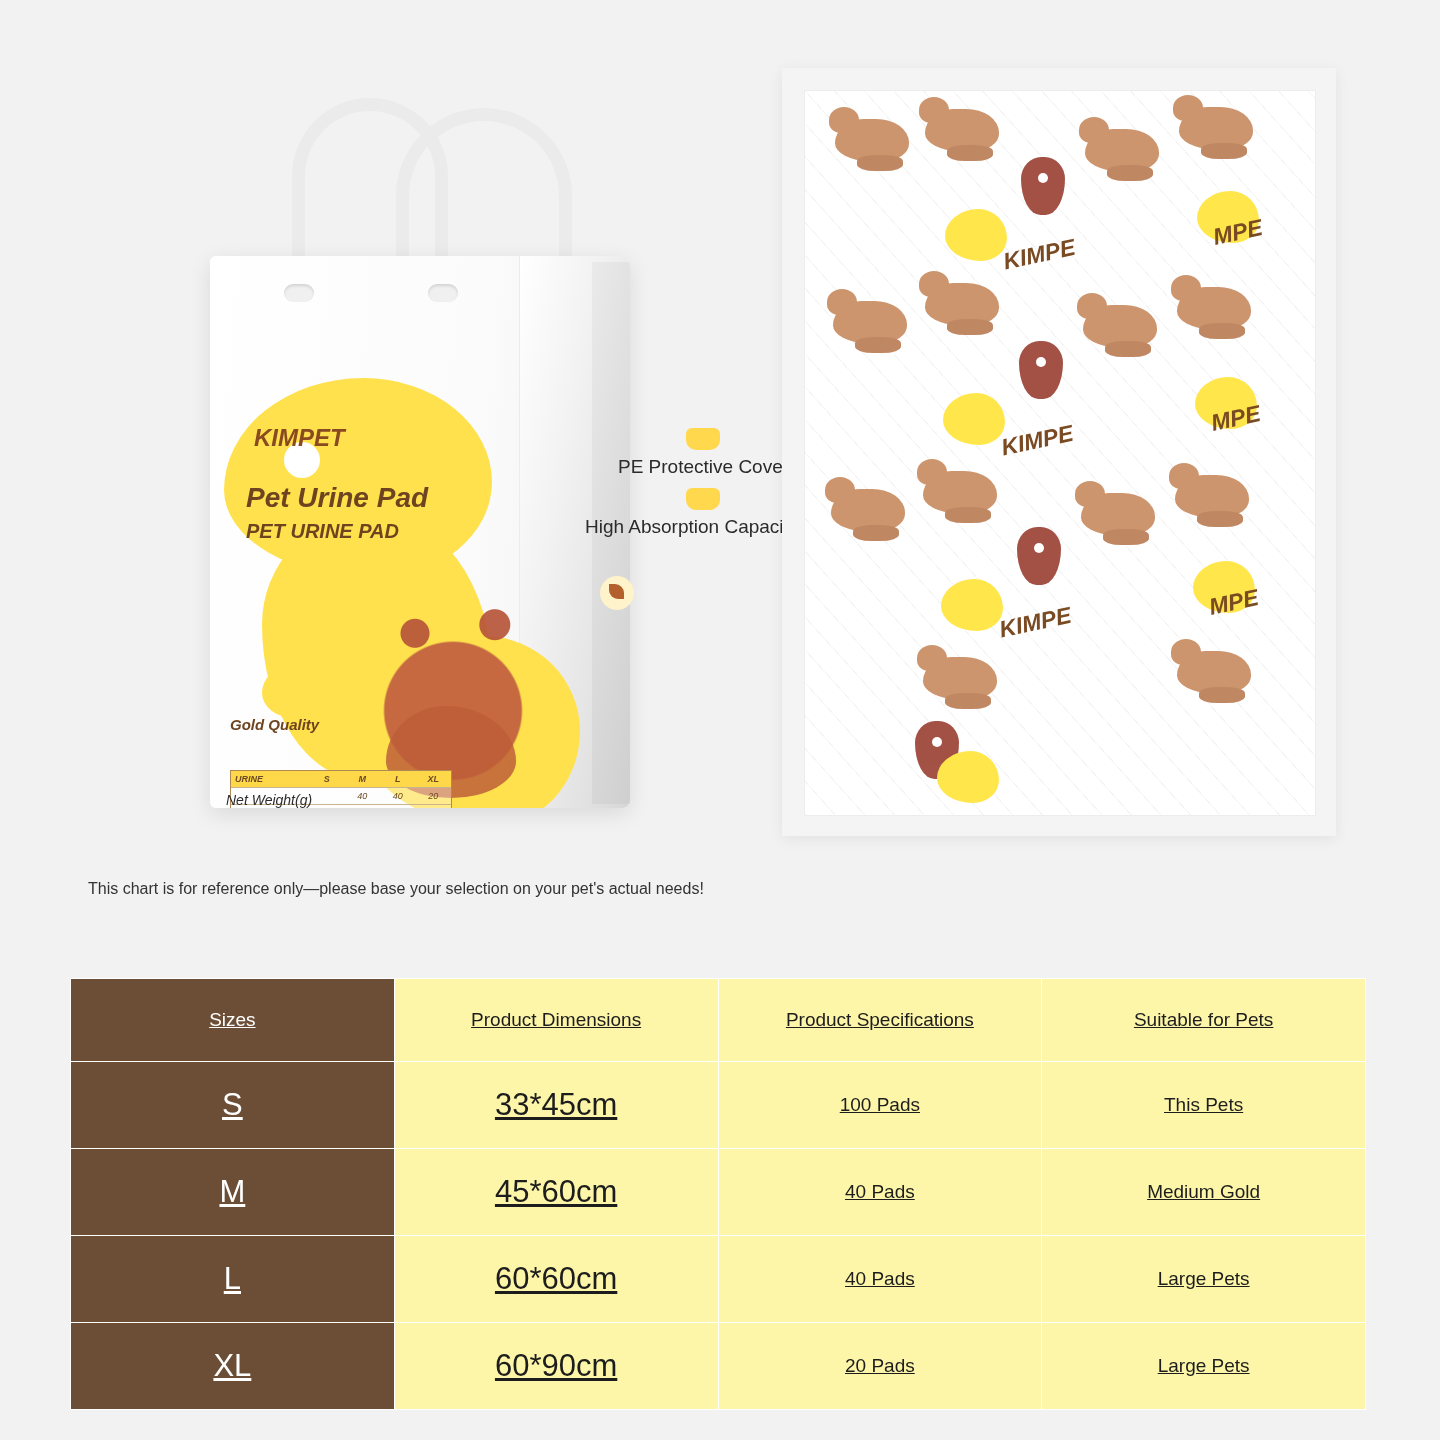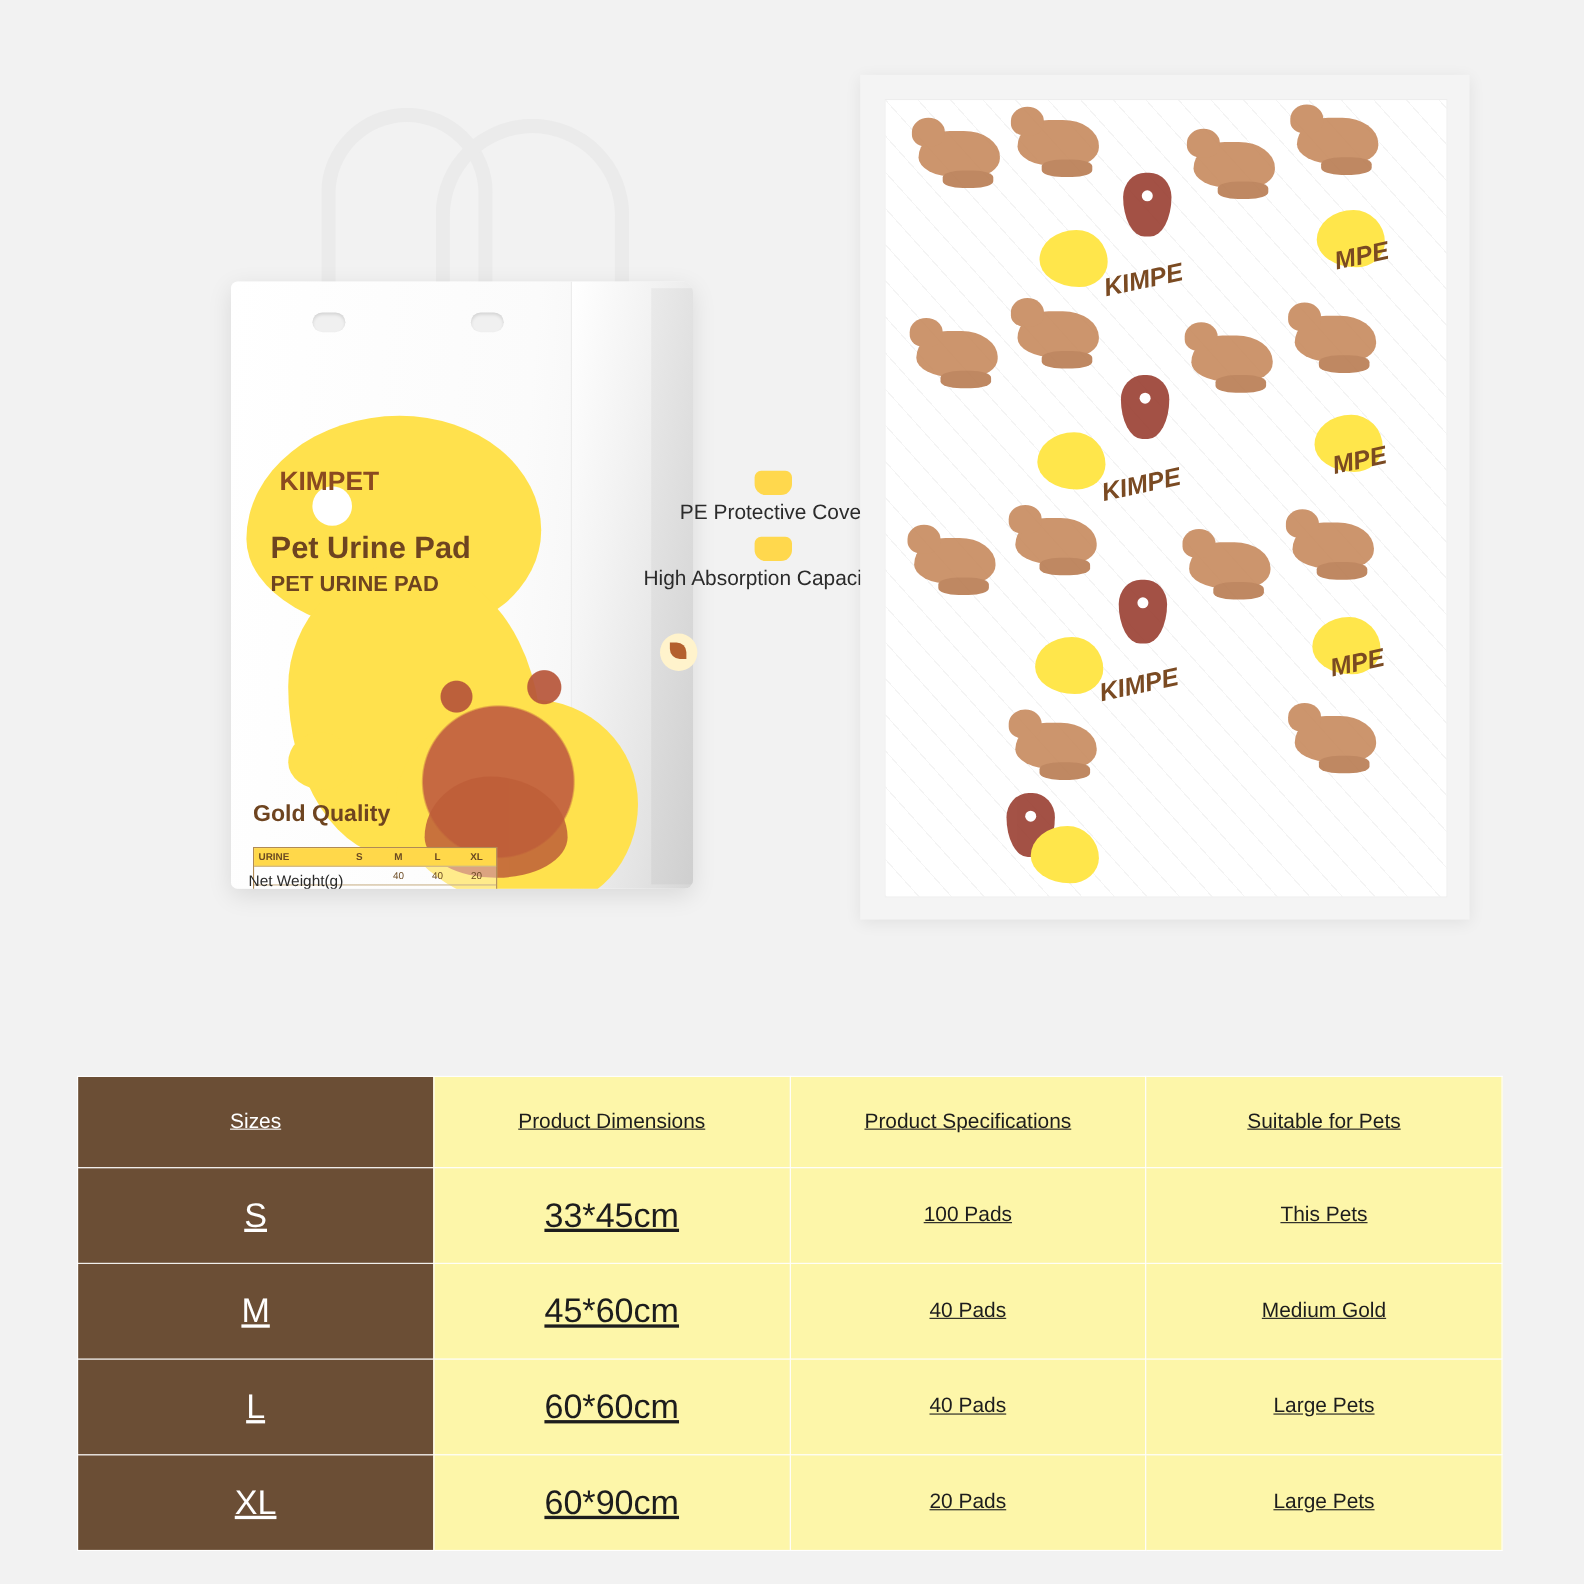--- a/index.html
+++ b/index.html
@@ -45,20 +45,21 @@
     left: 196px; top: 48px; width: 150px; height: 190px;
   }
   .bag-body {
     position: absolute;
     left: 10px; top: 196px;
     width: 420px; height: 552px;
     background: linear-gradient(95deg,#ffffff 0%,#fbfbfb 60%,#efefef 100%);
     border-radius: 6px 10px 8px 6px;
     box-shadow: 0 6px 22px rgba(0,0,0,.10);
     overflow: hidden;
+    font-style: italic;
   }
   .bag-side {
     position: absolute;
     right: 0; top: 0;
     width: 110px; height: 100%;
     background: linear-gradient(100deg,#ffffff 0%,#f3f3f3 35%,#e3e3e3 75%,#d6d6d6 100%);
     border-left: 1px solid #ececec;
   }
   .bag-side2 {
     position: absolute;
@@ -132,21 +133,21 @@
   }
   .bag-txt {
     position: absolute;
     color: #7a4a1e;
     font-weight: bold;
     white-space: nowrap;
   }
   .bag-brand { left: 44px; top: 168px; font-size: 24px; color: #8a4a20; }
   .bag-title { left: 36px; top: 226px; font-size: 28px; color: #6e4420; }
   .bag-sub   { left: 36px; top: 264px; font-size: 20px; color: #6e4420; }
-  .bag-gold  { left: 20px; top: 472px; font-size: 21px; color: #6e4420; }
+  .bag-gold  { left: 20px; top: 460px; font-size: 15px; color: #6e4420; }
 
   .overlay-txt {
     position: absolute;
     color: #2b2b2b;
     font-size: 19px;
     white-space: nowrap;
   }
   .ov1 { left: 418px; top: 396px; }
   .ov2 { left: 385px; top: 456px; }
 
@@ -421,20 +422,21 @@
       <div class="pad-word" style="left:408px; top:128px;">MPE</div>
       <div class="pad-word" style="left:196px; top:336px;">KIMPE</div>
       <div class="pad-word" style="left:406px; top:314px;">MPE</div>
       <div class="pad-word" style="left:194px; top:518px;">KIMPE</div>
       <div class="pad-word" style="left:404px; top:498px;">MPE</div>
     </div>
   </div>
 </div>
 
 <div class="size-head">
+  <div class="size-note">This chart is for reference only—please base your selection on your pet's actual needs!</div>
 </div>
 
 <table class="size-table">
   <thead>
     <tr>
       <td class="col-size">Sizes</td>
       <td>Product Dimensions</td>
       <td>Product Specifications</td>
       <td>Suitable for Pets</td>
     </tr>

